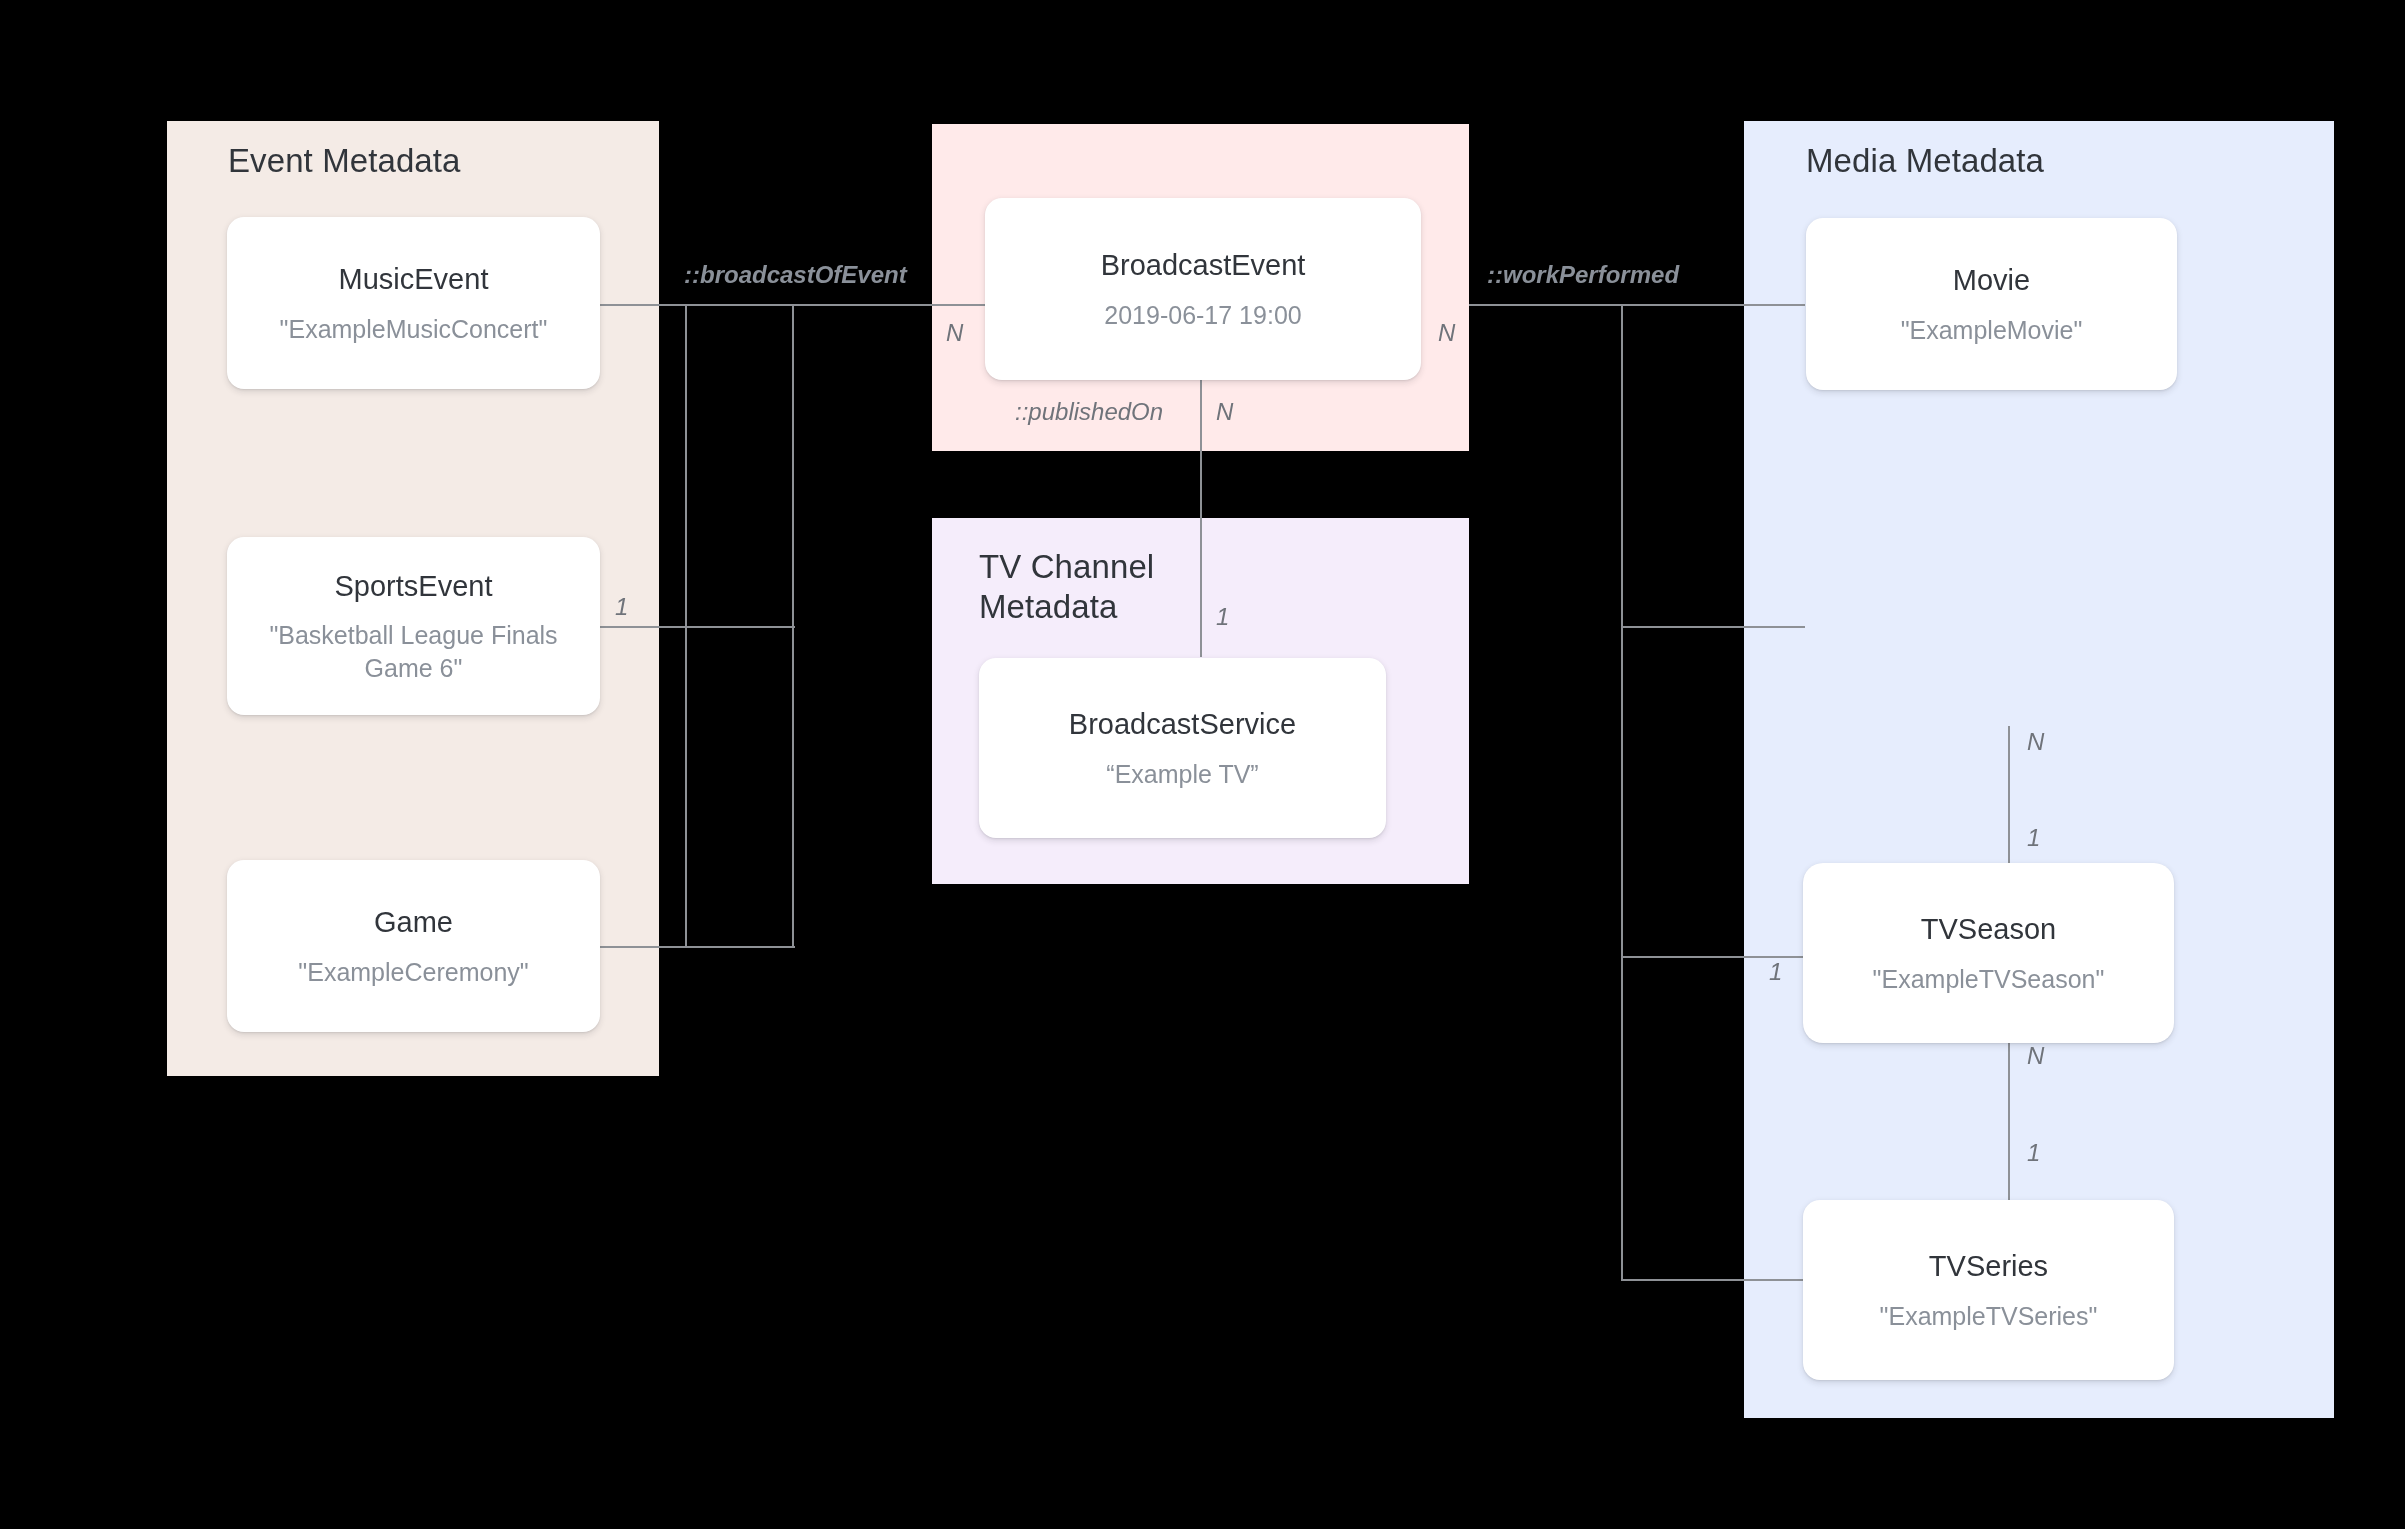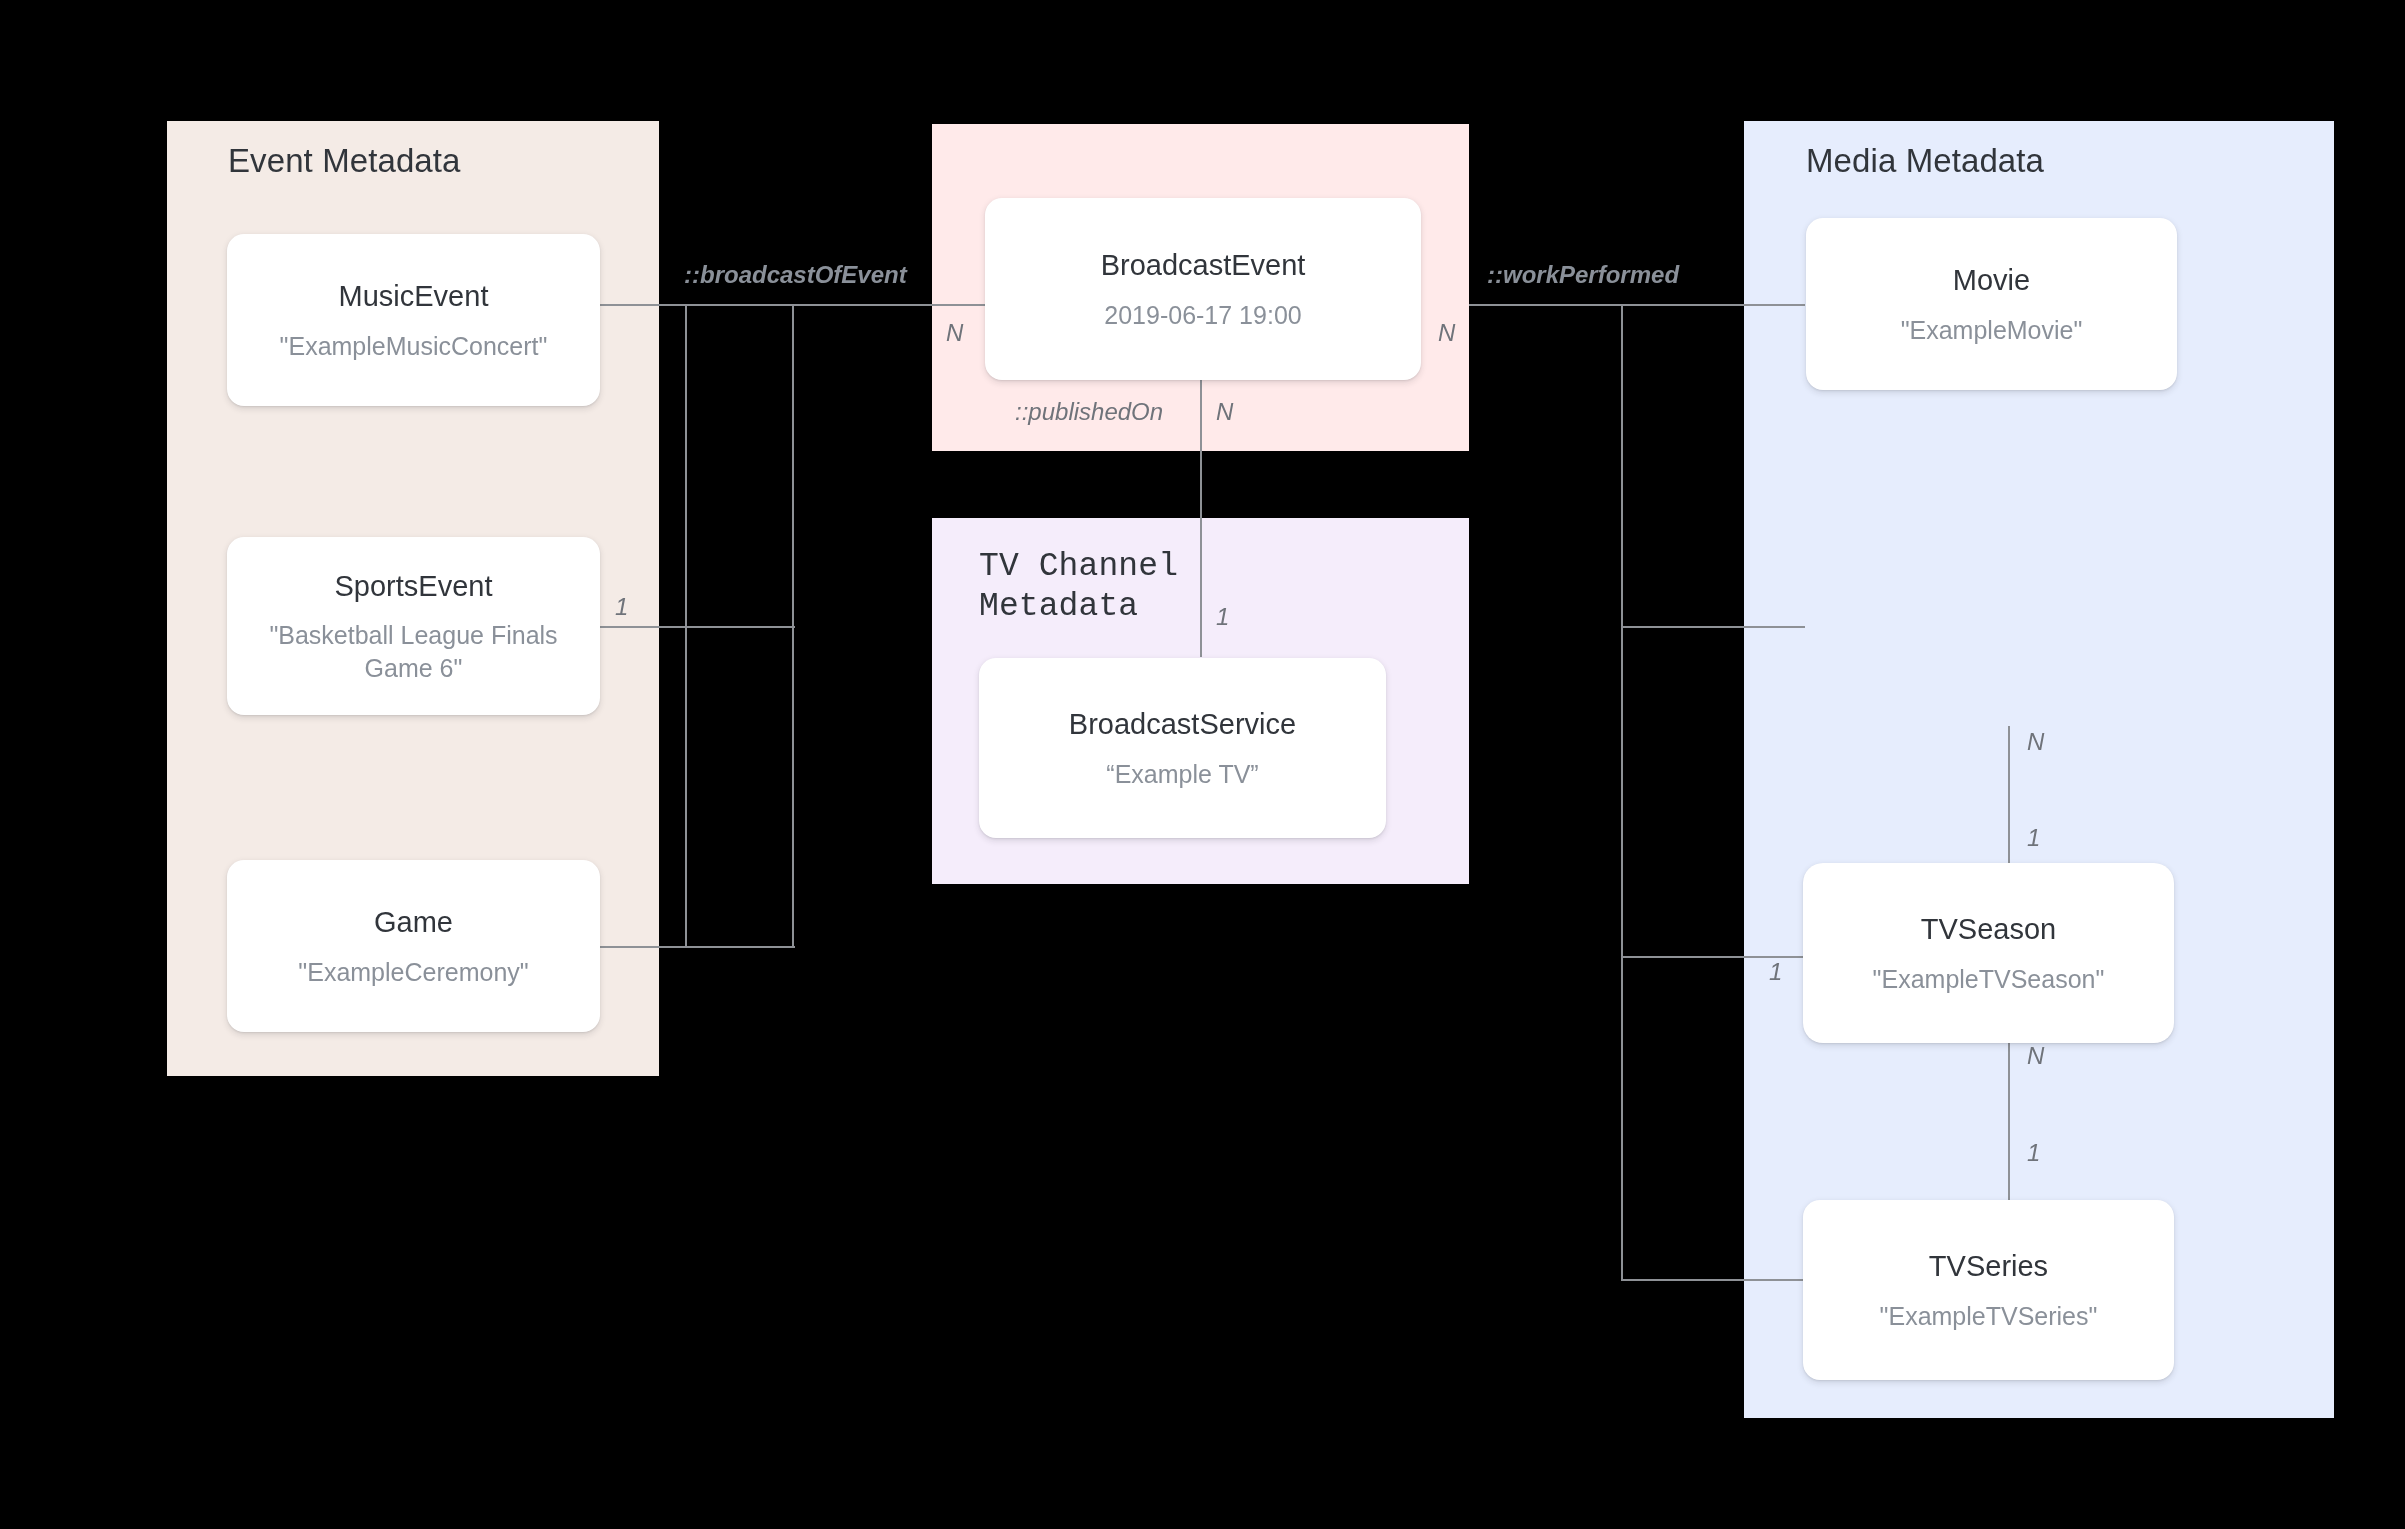--- a/index.html
+++ b/index.html
@@ -103,21 +103,21 @@
   <div class="panel" style="left:167px; top:121px; width:492px; height:955px; background:#f4ebe6;"></div>
 
   <div class="panel" style="left:932px; top:124px; width:537px; height:327px; background:#ffeaea;"></div>
 
   <div class="panel" style="left:932px; top:518px; width:537px; height:366px; background:#f5edfb;"></div>
 
   <div class="panel" style="left:1744px; top:121px; width:590px; height:1297px; background:#e6edfd;"></div>
 
   <div class="panel-title" style="left:228px; top:141px;">Event Metadata</div>
 
-  <div class="panel-title" style="left:979px; top:547px;font-family:Liberation Mono, monospace;">TV Channel
+  <div class="panel-title" style="left:979px; top:547px;">TV Channel
 Metadata</div>
 
   <div class="panel-title" style="left:1806px; top:141px;">Media Metadata</div>
 
   <div class="edge v" style="left:792px; top:304px; height:643px;"></div>
 
   <div class="edge h" style="left:596px; top:304px; width:390px;"></div>
 
   <div class="edge h" style="left:596px; top:626px; width:199px;"></div>
 
@@ -134,21 +134,21 @@
   <div class="edge h" style="left:1621px; top:626px; width:184px;"></div>
 
   <div class="edge h" style="left:1621px; top:956px; width:184px;"></div>
 
   <div class="edge h" style="left:1621px; top:1279px; width:184px;"></div>
 
   <div class="edge v" style="left:2008px; top:726px; height:172px;"></div>
 
   <div class="edge v" style="left:2008px; top:1042px; height:172px;"></div>
 
-  <div class="card" style="left:227px; top:234px; width:373px; height:172px;">
+  <div class="card" style="left:227px; top:217px; width:373px; height:172px;">
     <div class="card-type">MusicEvent</div>
     <div class="card-value">"ExampleMusicConcert"</div>
   </div>
 
   <div class="card" style="left:227px; top:537px; width:373px; height:178px;">
     <div class="card-type">SportsEvent</div>
     <div class="card-value wrap">"Basketball League Finals Game 6"</div>
   </div>
 
   <div class="card" style="left:227px; top:860px; width:373px; height:172px;">

